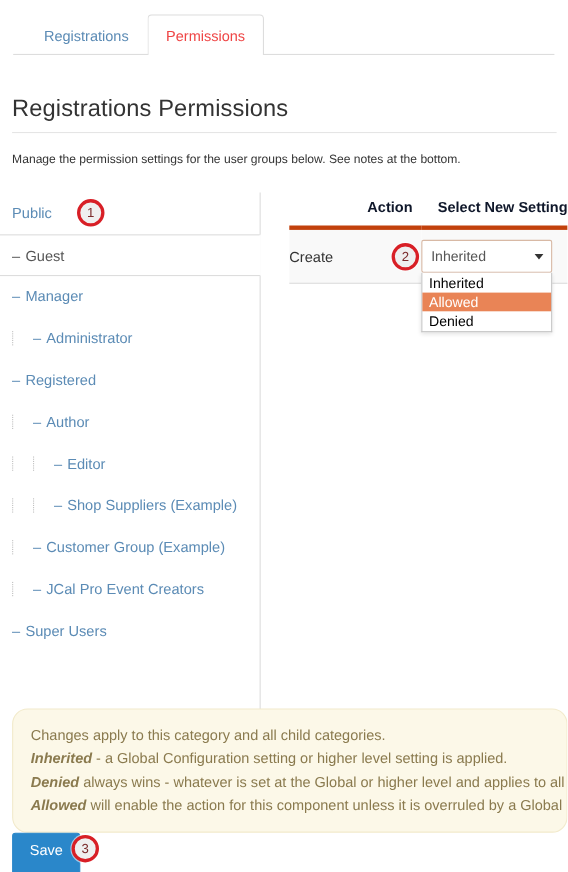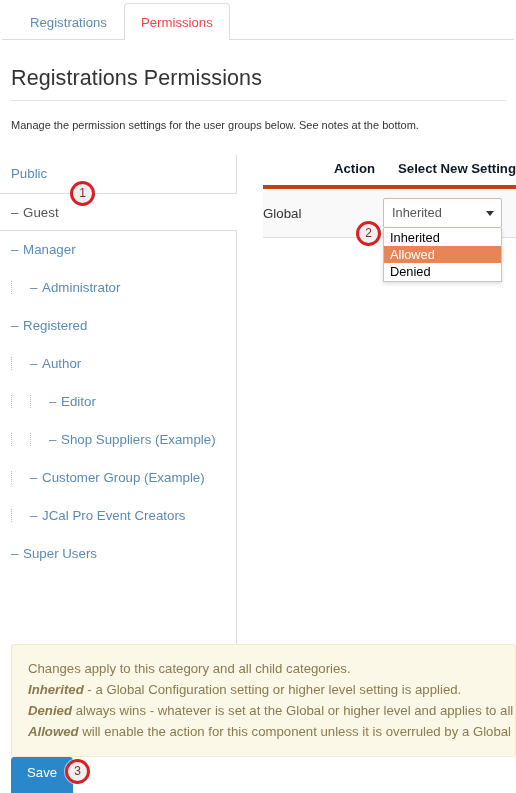--- a/index.html
+++ b/index.html
@@ -17,21 +17,21 @@
     width: 516px;
     height: 793px;
     overflow: hidden;
     background: #fff;
   }
 
   
   .tabbar {
     position: relative;
     height: 38px;
-    margin: 2px;
+    margin: 12px;
     padding: 0 0 0 11px;
     border-bottom: 1px solid #dddddd;
     display: flex;
     align-items: flex-end;
   }
   .tab {
     position: relative;
     display: block;
     padding: 9px 16px 8px 16px;
     font-size: 13.2px;
@@ -212,21 +212,21 @@
   }
 
   
   .notes {
     position: absolute;
     left: 11px;
     top: 644px;
     width: 505px;
     background: #fcf8e8;
     border: 1px solid #f2eacb;
-    border-radius: 3px;
+    border-radius: 14px;
     padding: 13px 16px 14px 16px;
     overflow: hidden;
   }
   .notes p {
     margin: 0;
     font-size: 13.2px;
     line-height: 21px;
     color: #8a7a4e;
     white-space: nowrap;
   }
@@ -339,21 +339,21 @@
     <div class="content">
       <table class="perm">
         <thead>
           <tr>
             <th class="col-action">Action</th>
             <th>Select New Setting</th>
           </tr>
         </thead>
         <tbody>
           <tr>
-            <td>Global</td>
+            <td>Create</td>
             <td>
               <div class="select-wrap">
                 <div class="select-box">
                   <span>Inherited</span>
                   <span class="caret"></span>
                 </div>
                 <div class="options">
                   <div class="option">Inherited</div>
                   <div class="option selected" id="allowed-opt">Allowed</div>
                   <div class="option">Denied</div>

